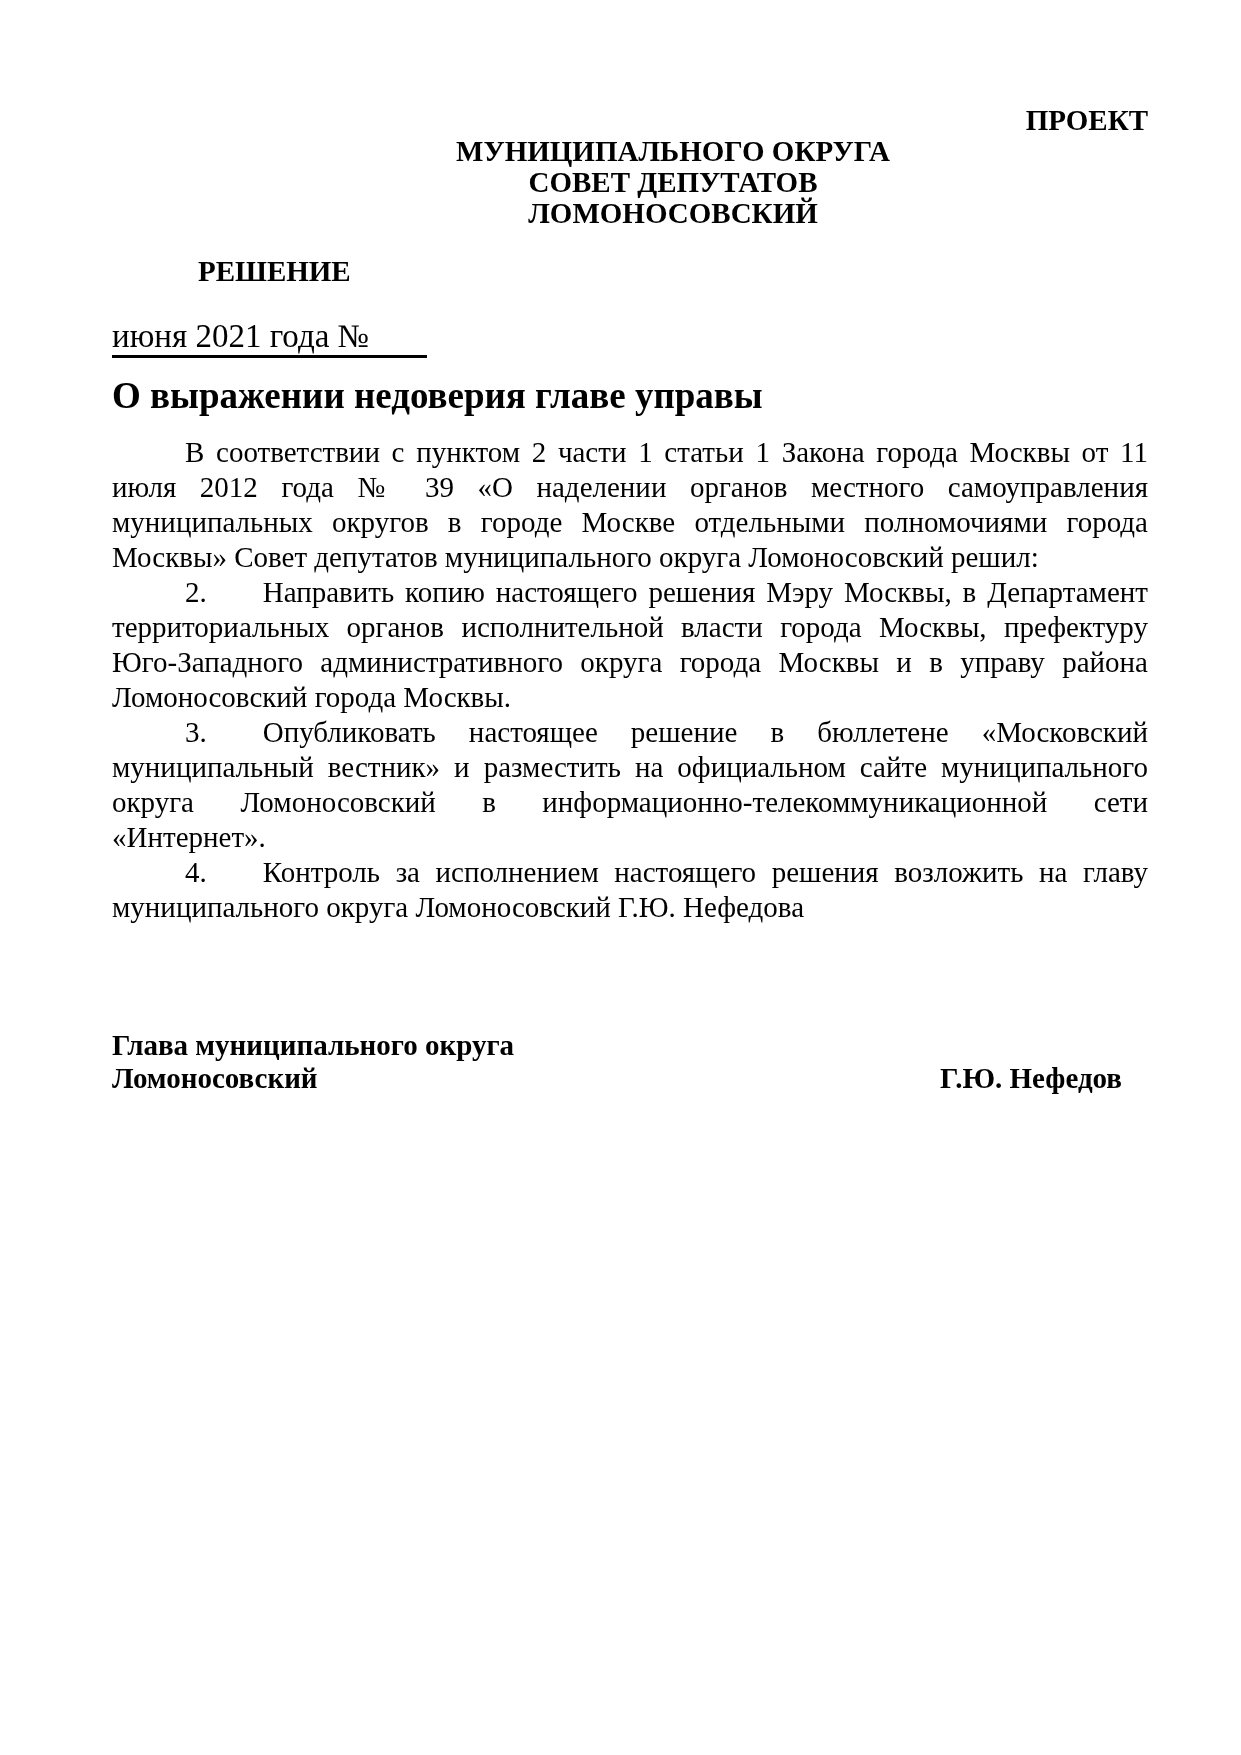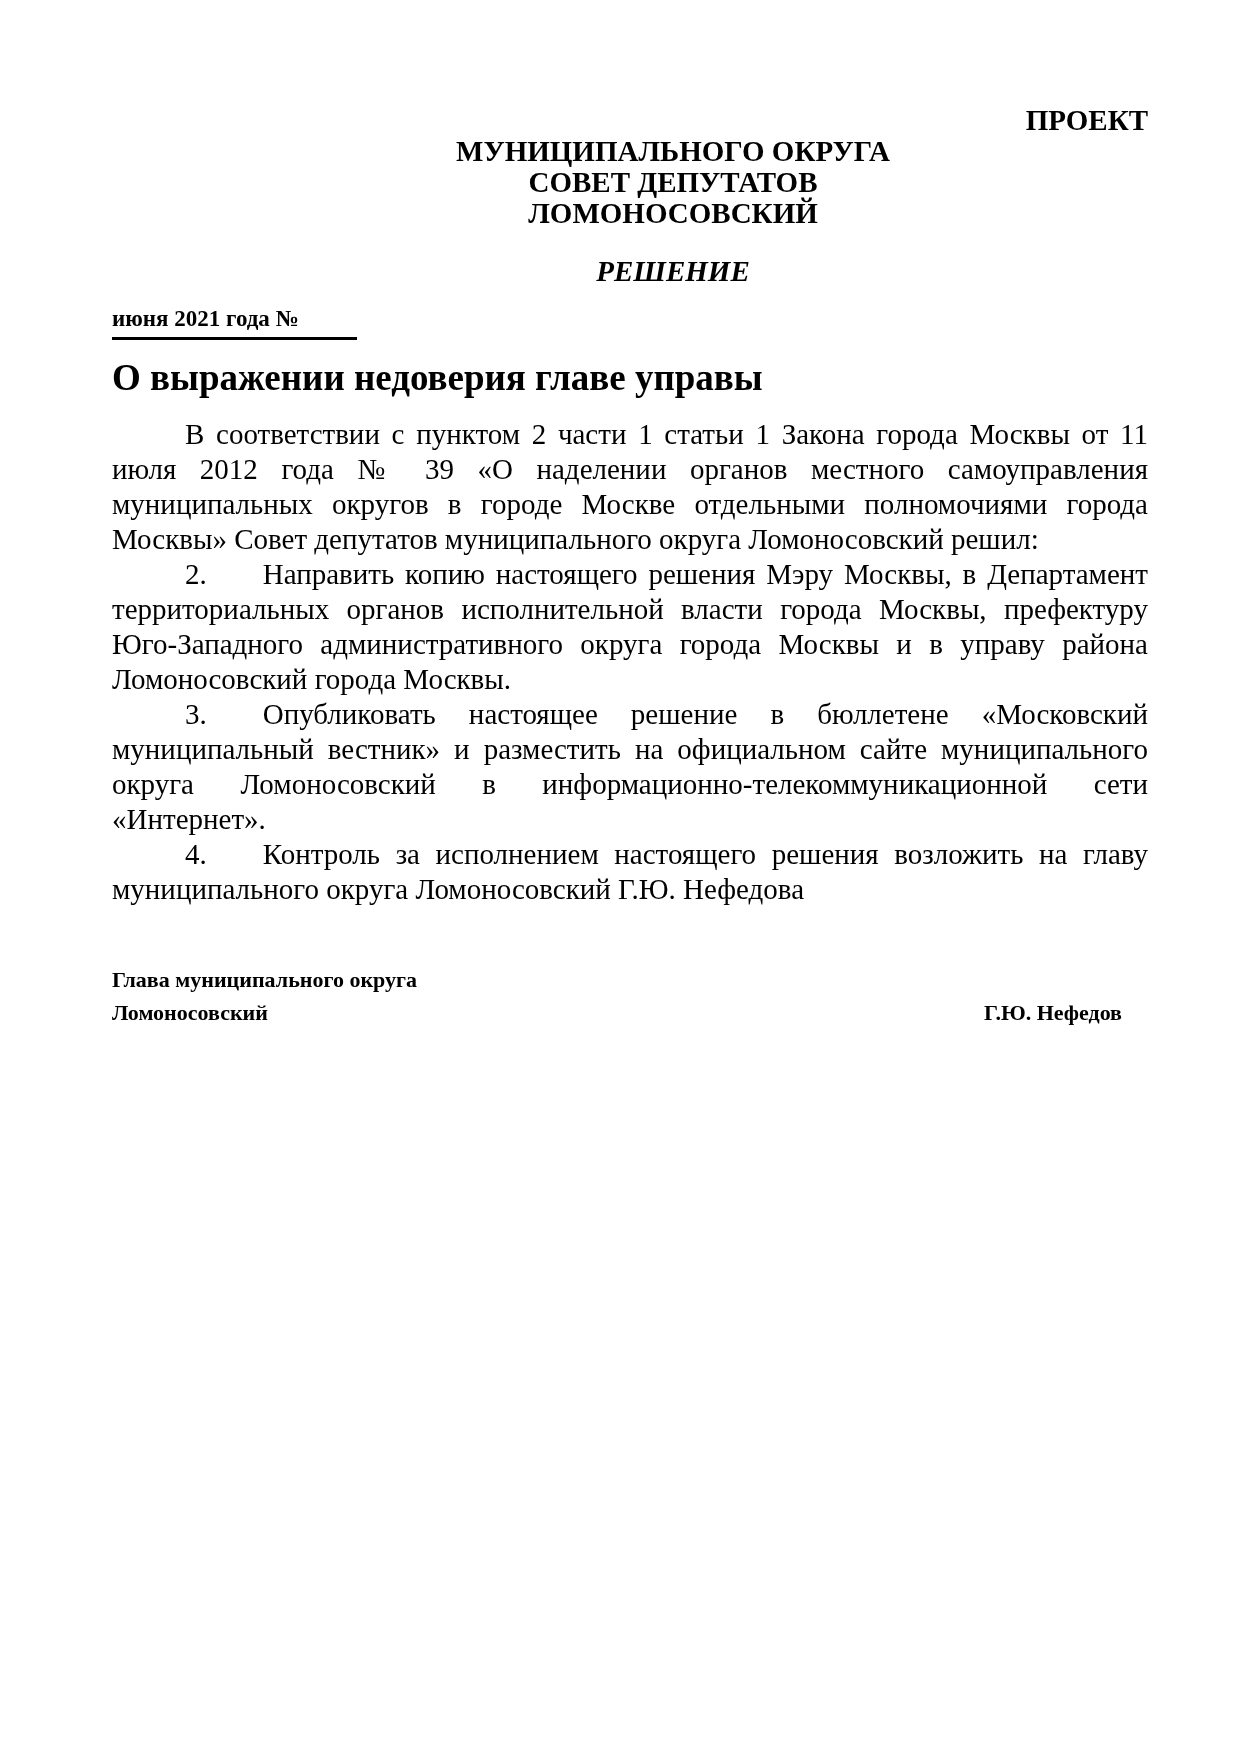--- a/index.html
+++ b/index.html
@@ -34,31 +34,30 @@
     font-size: 29px;
     line-height: 31px;
     font-weight: bold;
     text-align: center;
     margin-left: 86px;
   }
   .doc-type {
     font-size: 29px;
     line-height: 31px;
     font-weight: bold;
-    text-align: center;
+    text-align: left;
     margin-left: 86px;
     margin-top: 27px;
-    font-style: italic;
   }
   
   .date-line {
-    margin-top: 14px;
-    font-size: 23px;
+    margin-top: 32px;
+    font-size: 33px;
     line-height: 35px;
-    font-weight: bold;
+    font-weight: normal;
   }
   .date-underline-wrap {
     display: inline-block;
     border-bottom: 3px solid #000;
     padding-right: 58px;
     padding-bottom: 1px;
   }
   
   .subject-block {
     margin-top: 22px;
@@ -77,22 +76,22 @@
   }
   .intro {
     margin-top: 24px;
   }
   .num-tab {
     display: inline-block;
     width: 56px;
   }
   
   .signature-block {
-    margin-top: 56px;
-    font-size: 22px;
+    margin-top: 104px;
+    font-size: 29px;
     line-height: 33px;
     font-weight: bold;
   }
   .sig-row {
     display: flex;
     justify-content: space-between;
     padding-right: 26px;
   }
 </style>
 </head>

